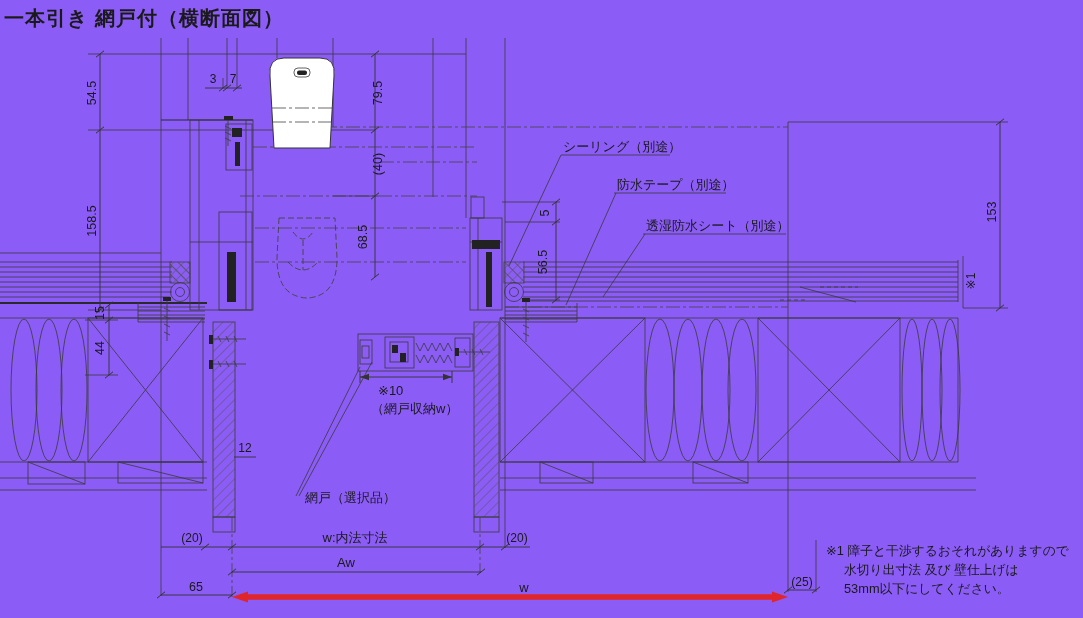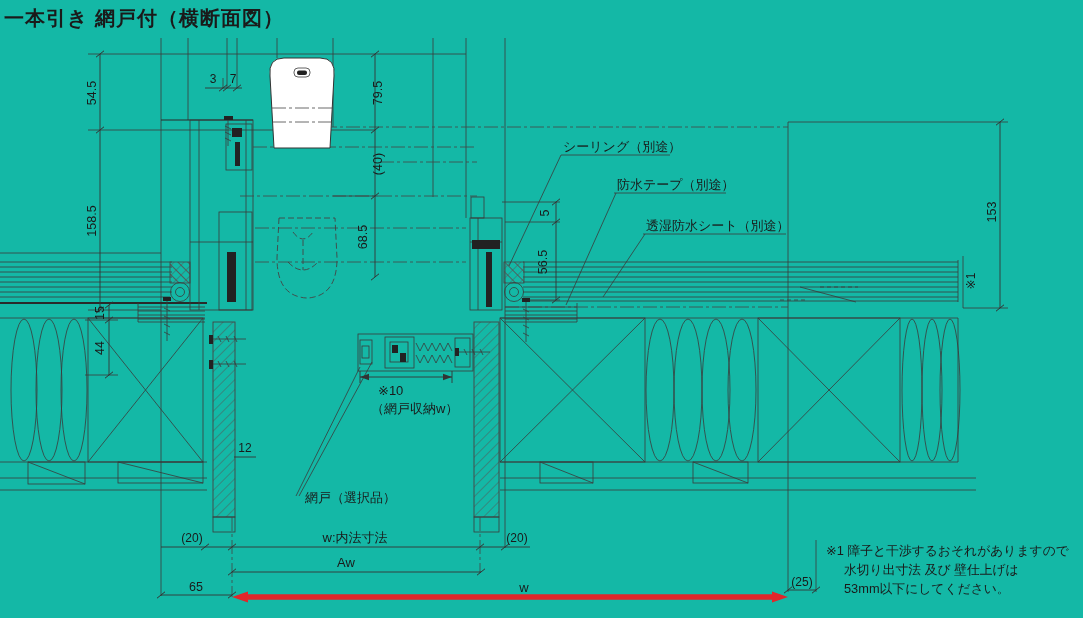--- a/index.html
+++ b/index.html
@@ -1,16 +1,16 @@
 <!DOCTYPE html>
 <html><head>
 <meta charset="utf-8">
 <style>
   html,body{margin:0;padding:0;background:#ffffff;}
-  .page{width:1083px;height:618px;position:relative;background:#14b8a6;overflow:hidden;
+  .page{width:1083px;height:618px;position:relative;background:#8b5cf6;overflow:hidden;
         font-family:"Liberation Sans","DejaVu Sans",sans-serif;}
   svg{display:block;}
   text{fill:#1a1a1a;font-family:"Liberation Sans","DejaVu Sans",sans-serif;}
   .t-title{font-size:20px;font-weight:600;letter-spacing:1px;}
   .t-dim{font-size:12.5px;}
   .t-dim-s{font-size:12px;}
   .t-lbl{font-size:13px;}
   .t-note{font-size:12.8px;}
   .ln{stroke:#3a3a3a;stroke-width:0.8;fill:none;}
   .ln-thick{stroke:#2a2a2a;stroke-width:2;fill:none;}

